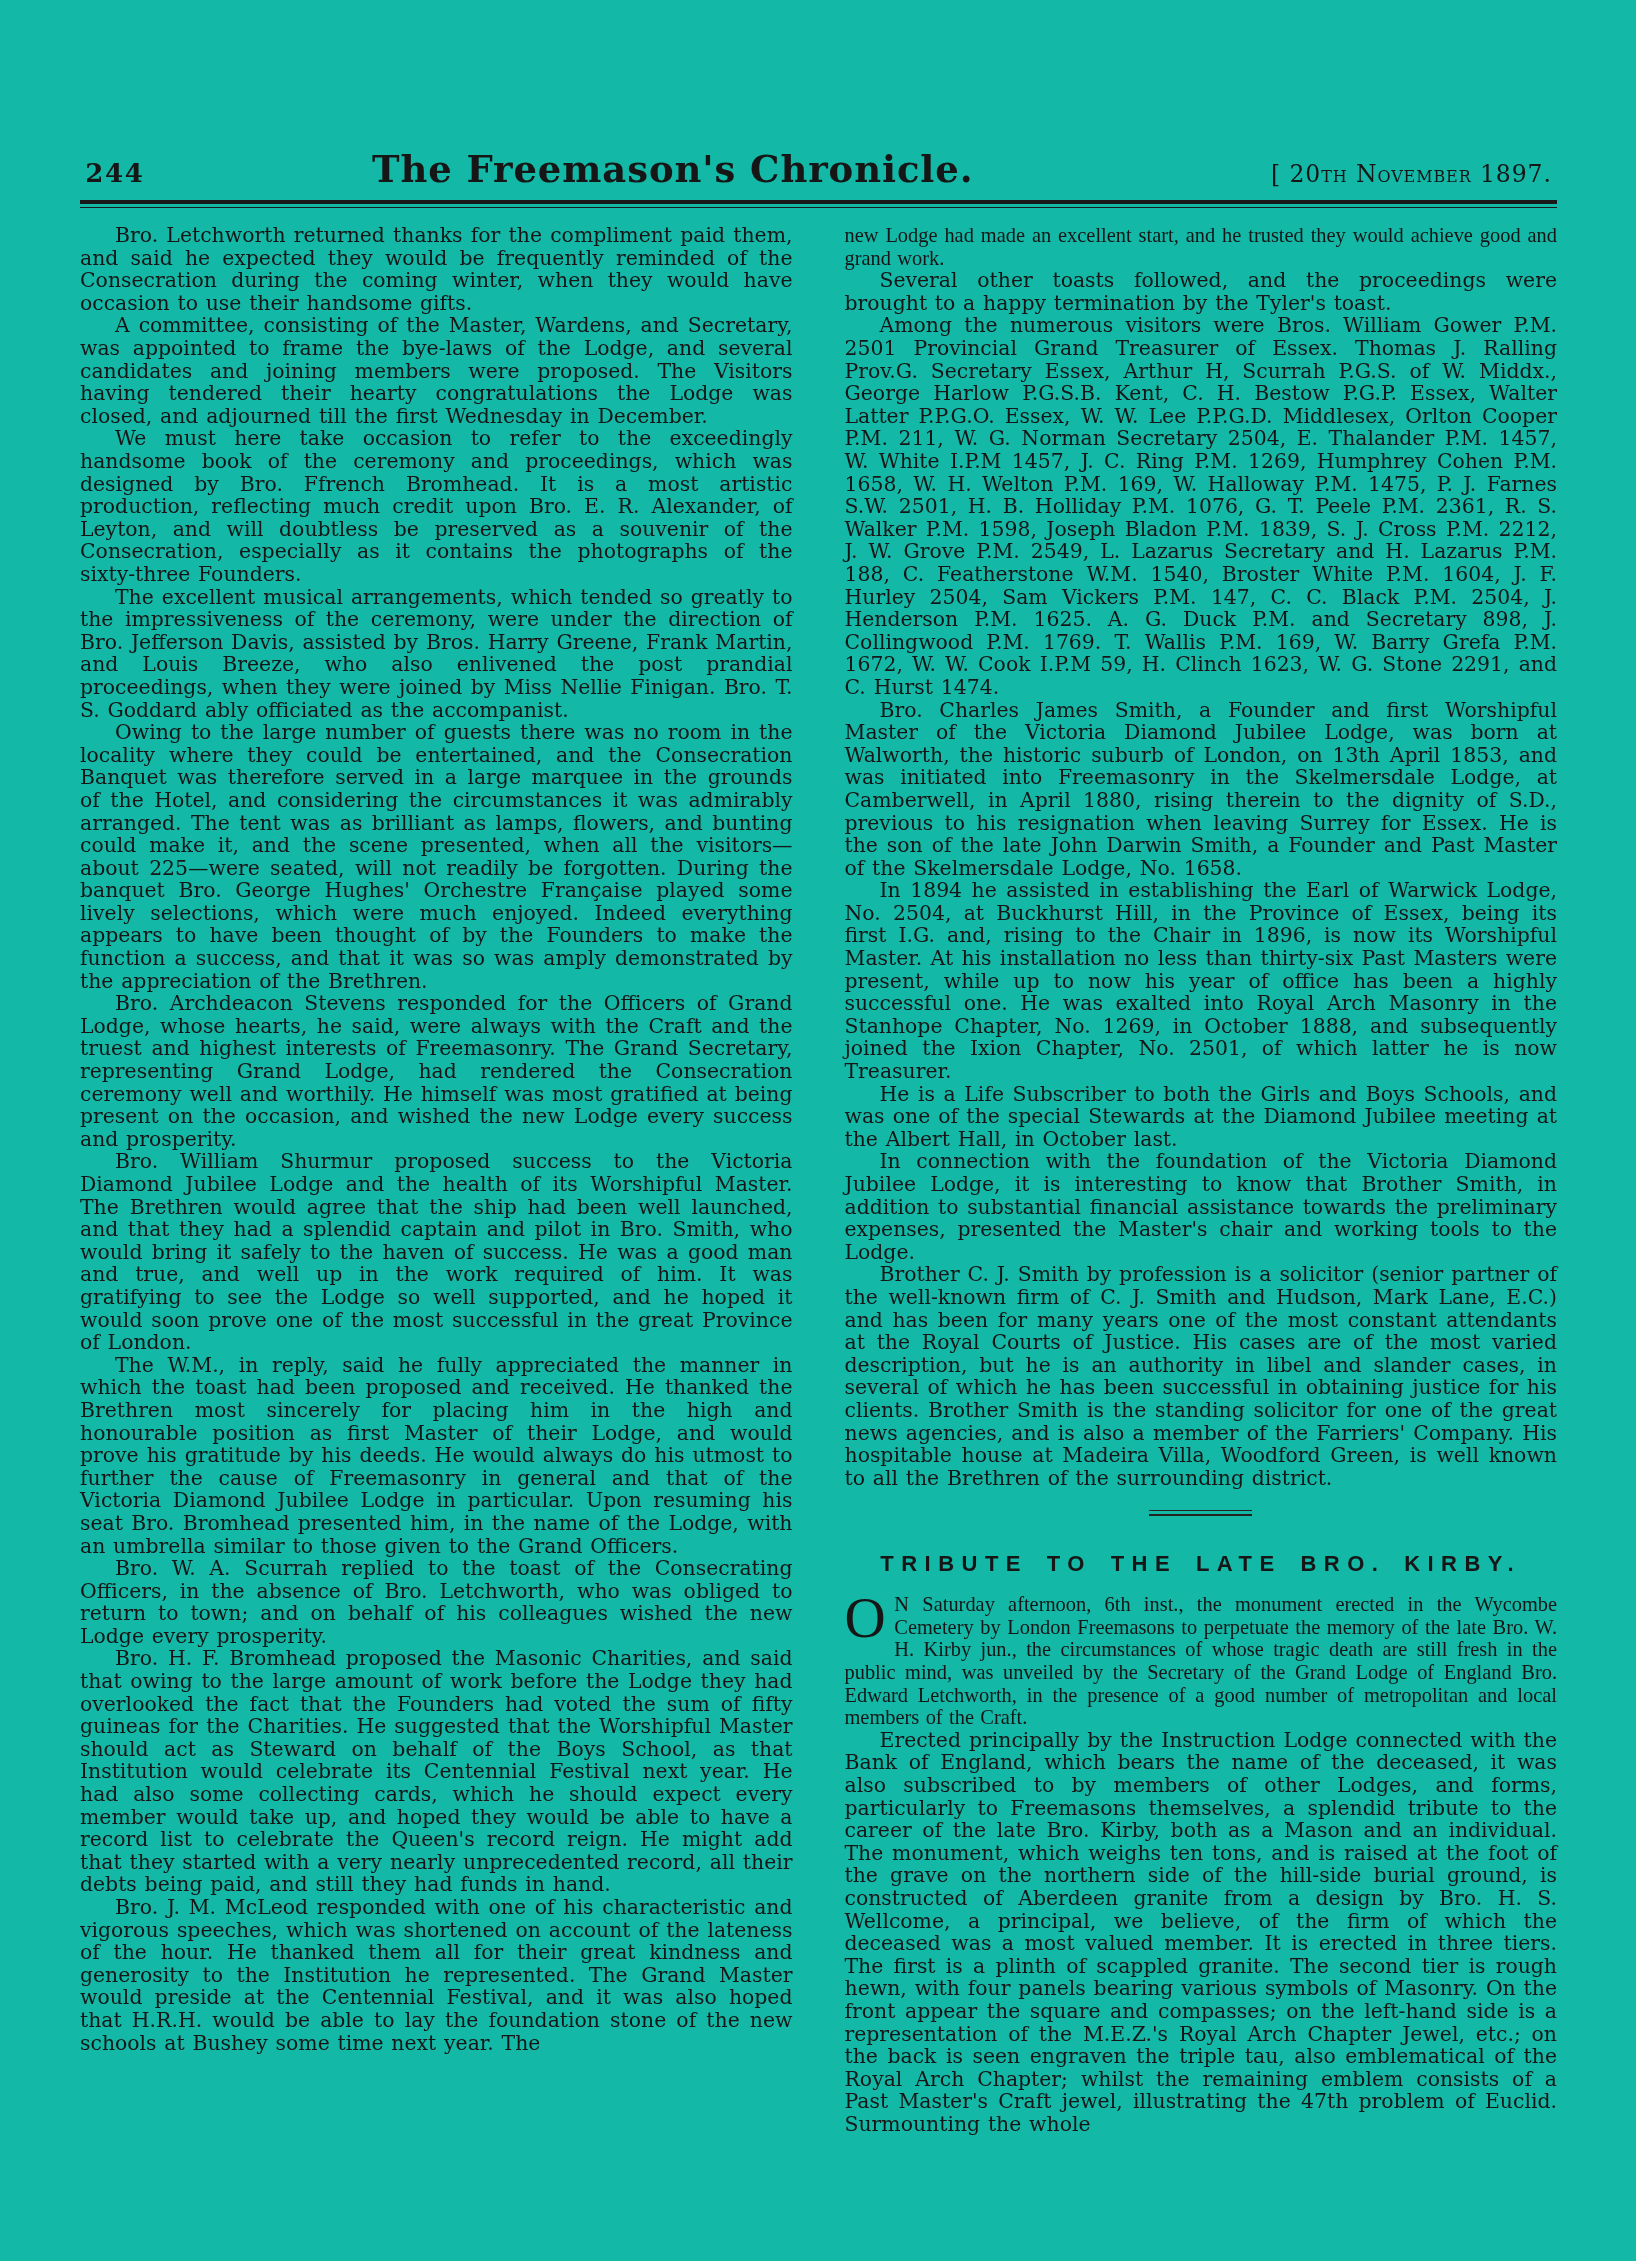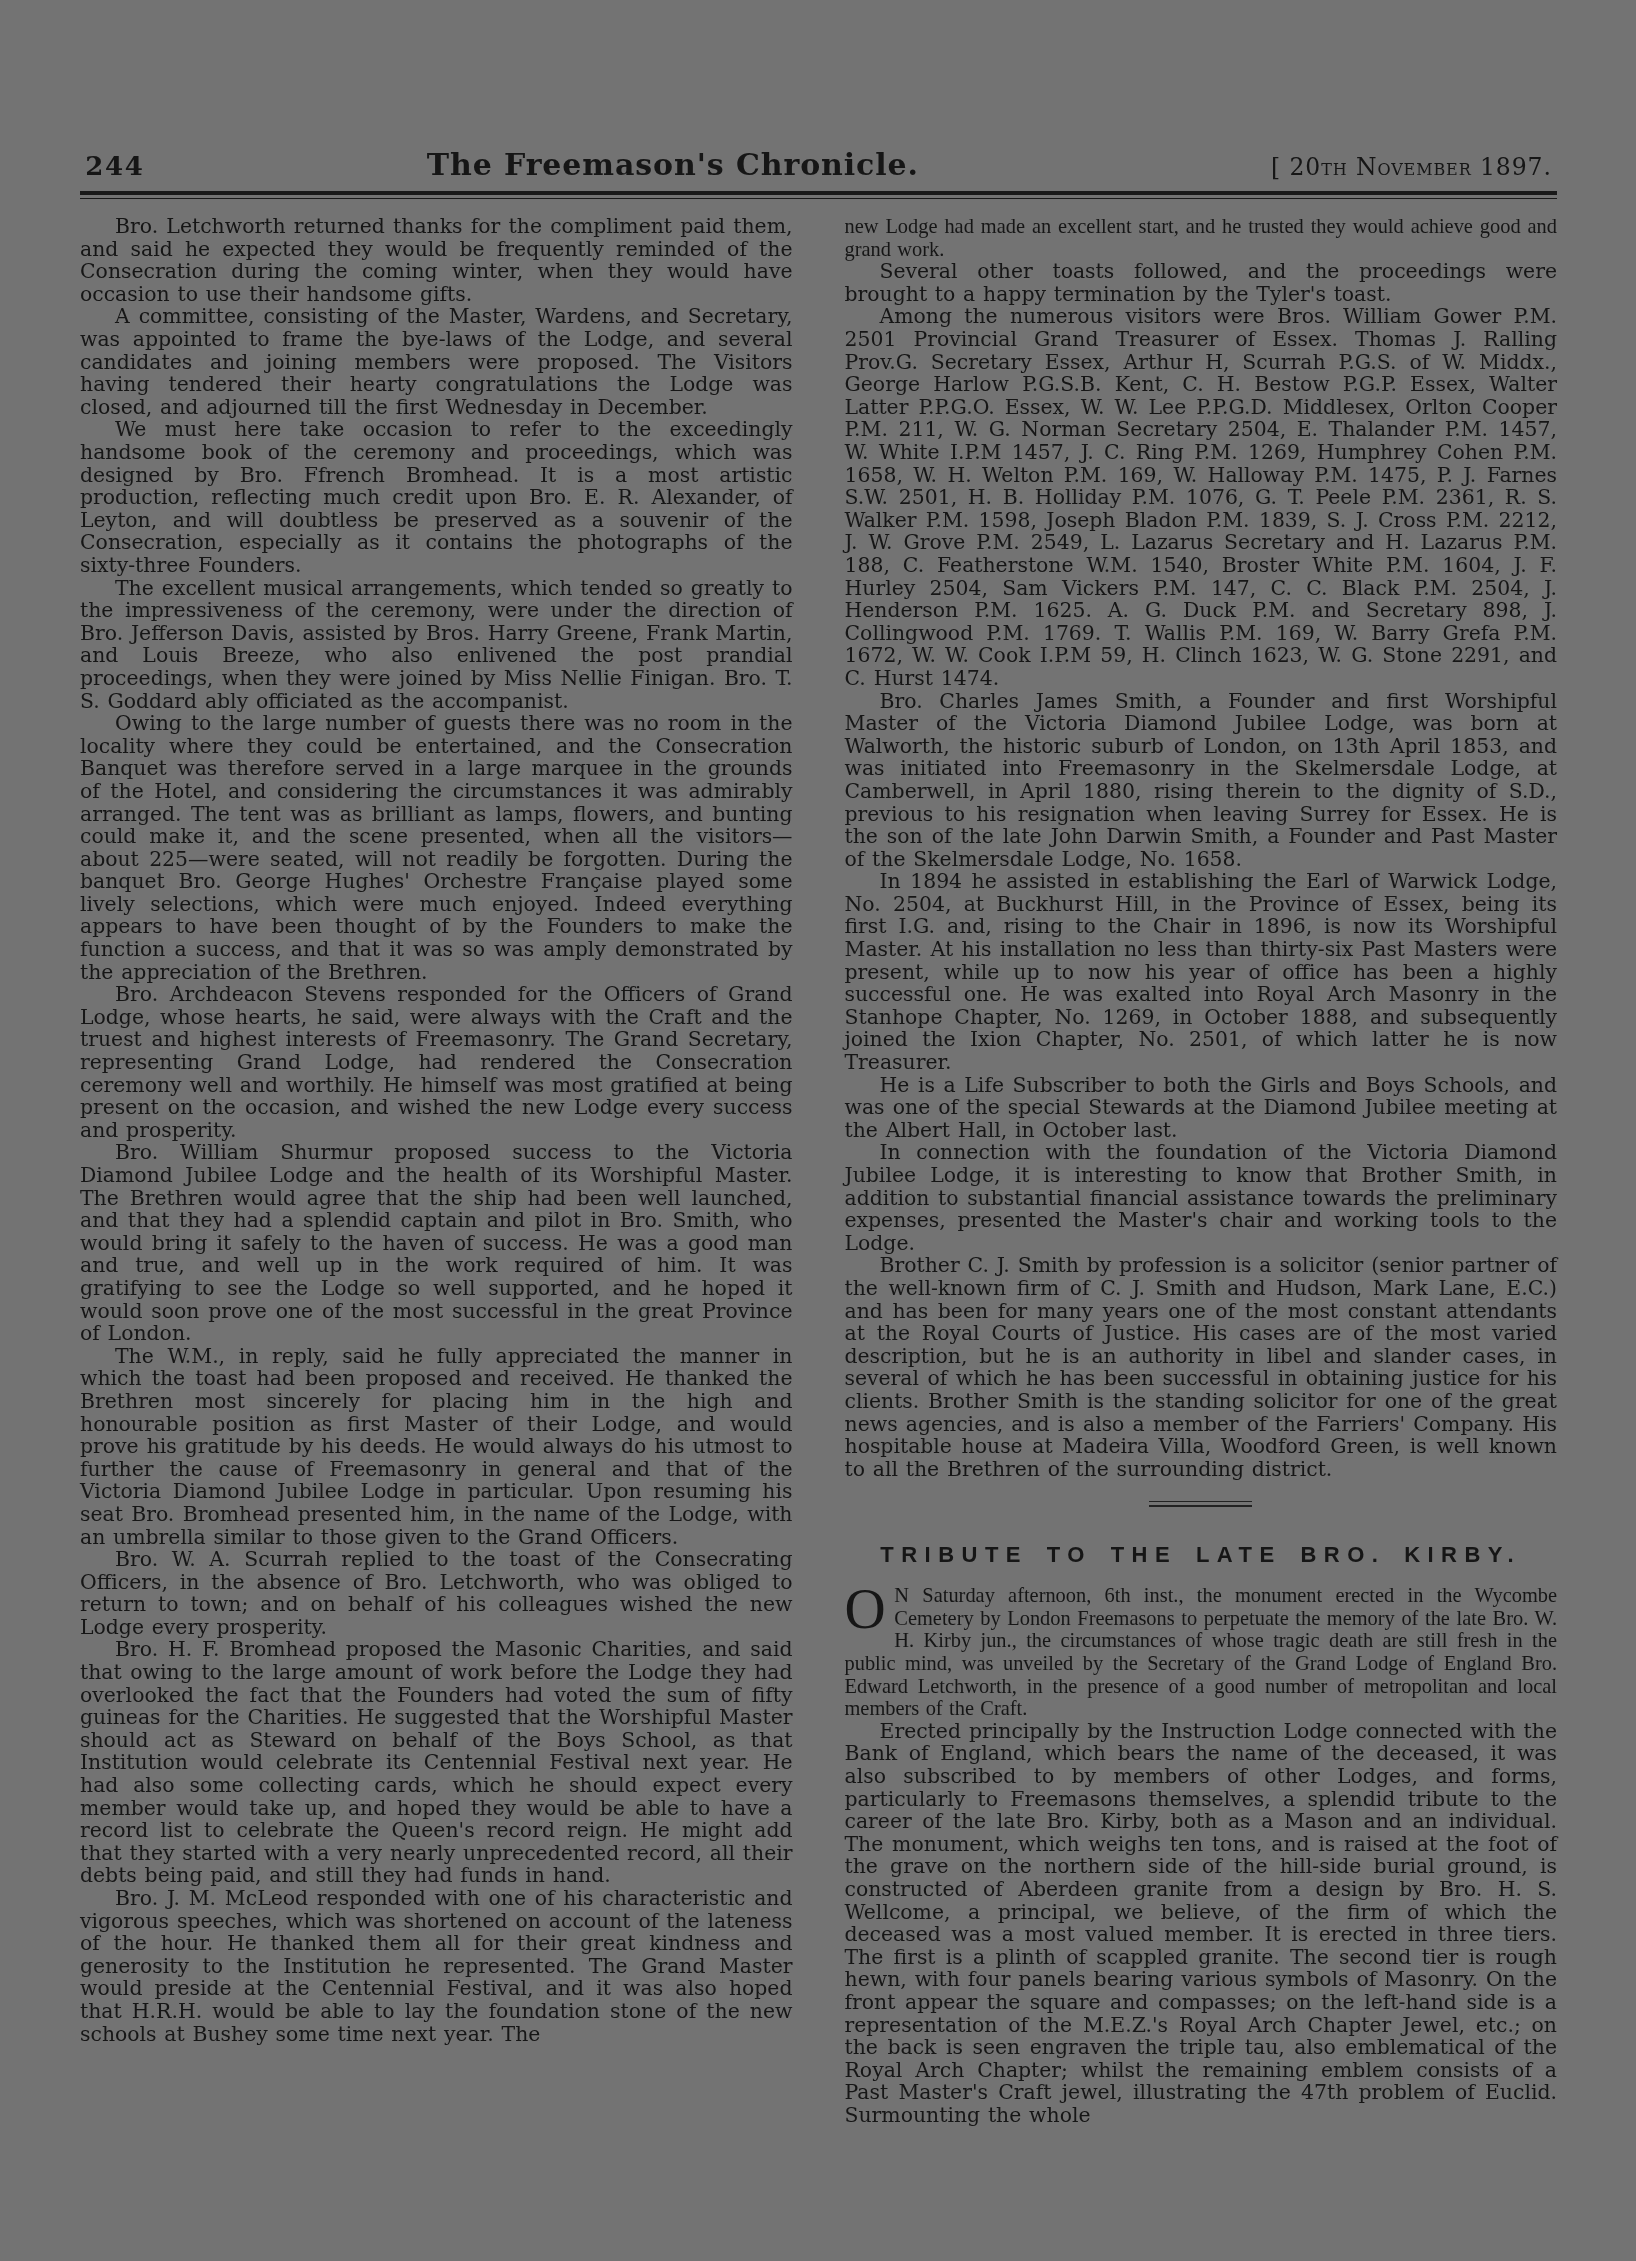--- a/index.html
+++ b/index.html
@@ -2,39 +2,39 @@
 <html style="font-size:14px"><head>
 <meta charset="utf-8">
 <style>
   * { margin: 0; padding: 0; box-sizing: border-box; }
   html, body { background: #ffffff; }
   .page {
     position: relative;
     width: 1637px;
     height: 2261px;
     margin: 0 auto;
-    background: #737373;
+    background: #14b8a6;
     color: #161616;
     font-family: "DejaVu Serif", "Liberation Serif", serif;
     padding: 123px 80px 35px 80px;
     overflow: hidden;
   }
   .masthead {
     display: flex;
     justify-content: space-between;
     align-items: baseline;
     padding: 0 5.2px;
   }
   .masthead .page-number {
     font-size: 26px;
     font-weight: bold;
     letter-spacing: 1.7px;
   }
   .masthead .journal-title {
-    font-size: 30px;
+    font-size: 37px;
     font-weight: bold;
     letter-spacing: 0.9px;
     transform: translateX(-35px);
     margin-top: 24px;
   }
   .masthead .issue-date {
     font-size: 23.5px;
     font-variant: small-caps;
     letter-spacing: 0.9px;
     margin-top: 20px;

